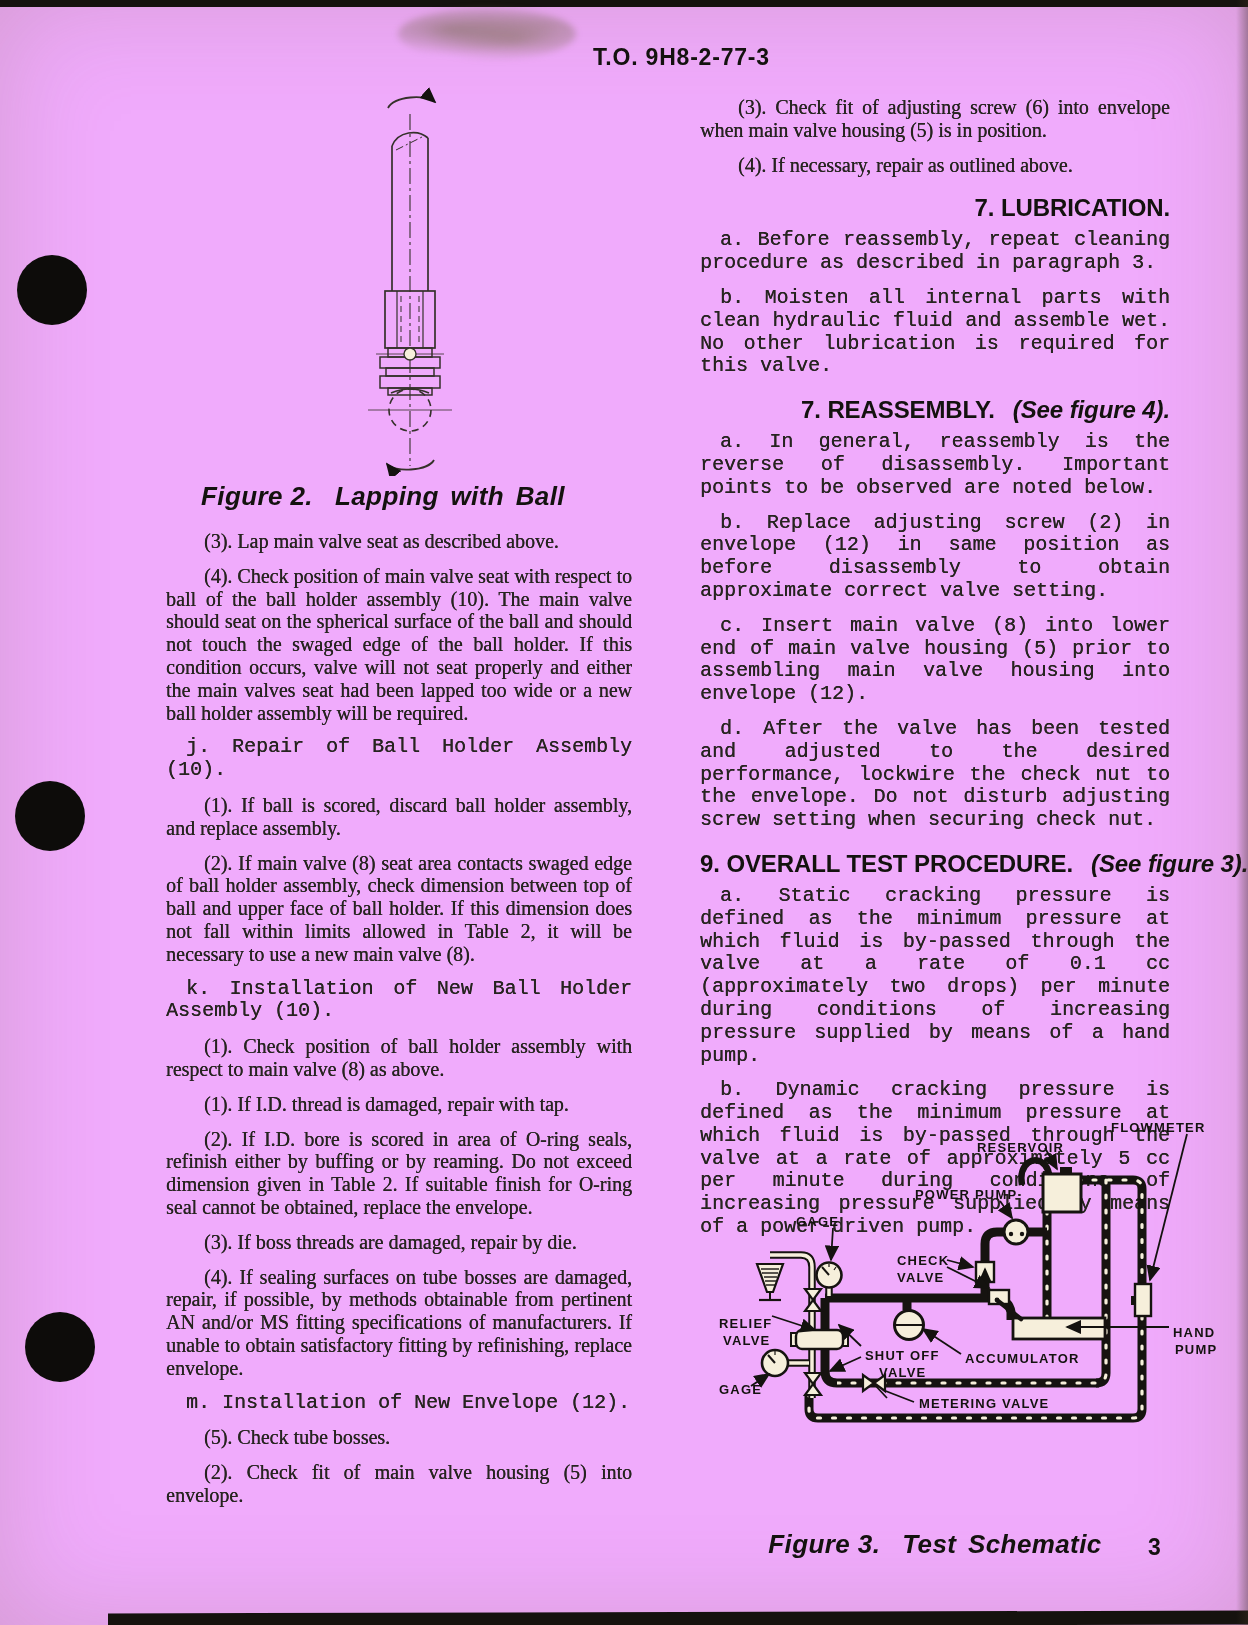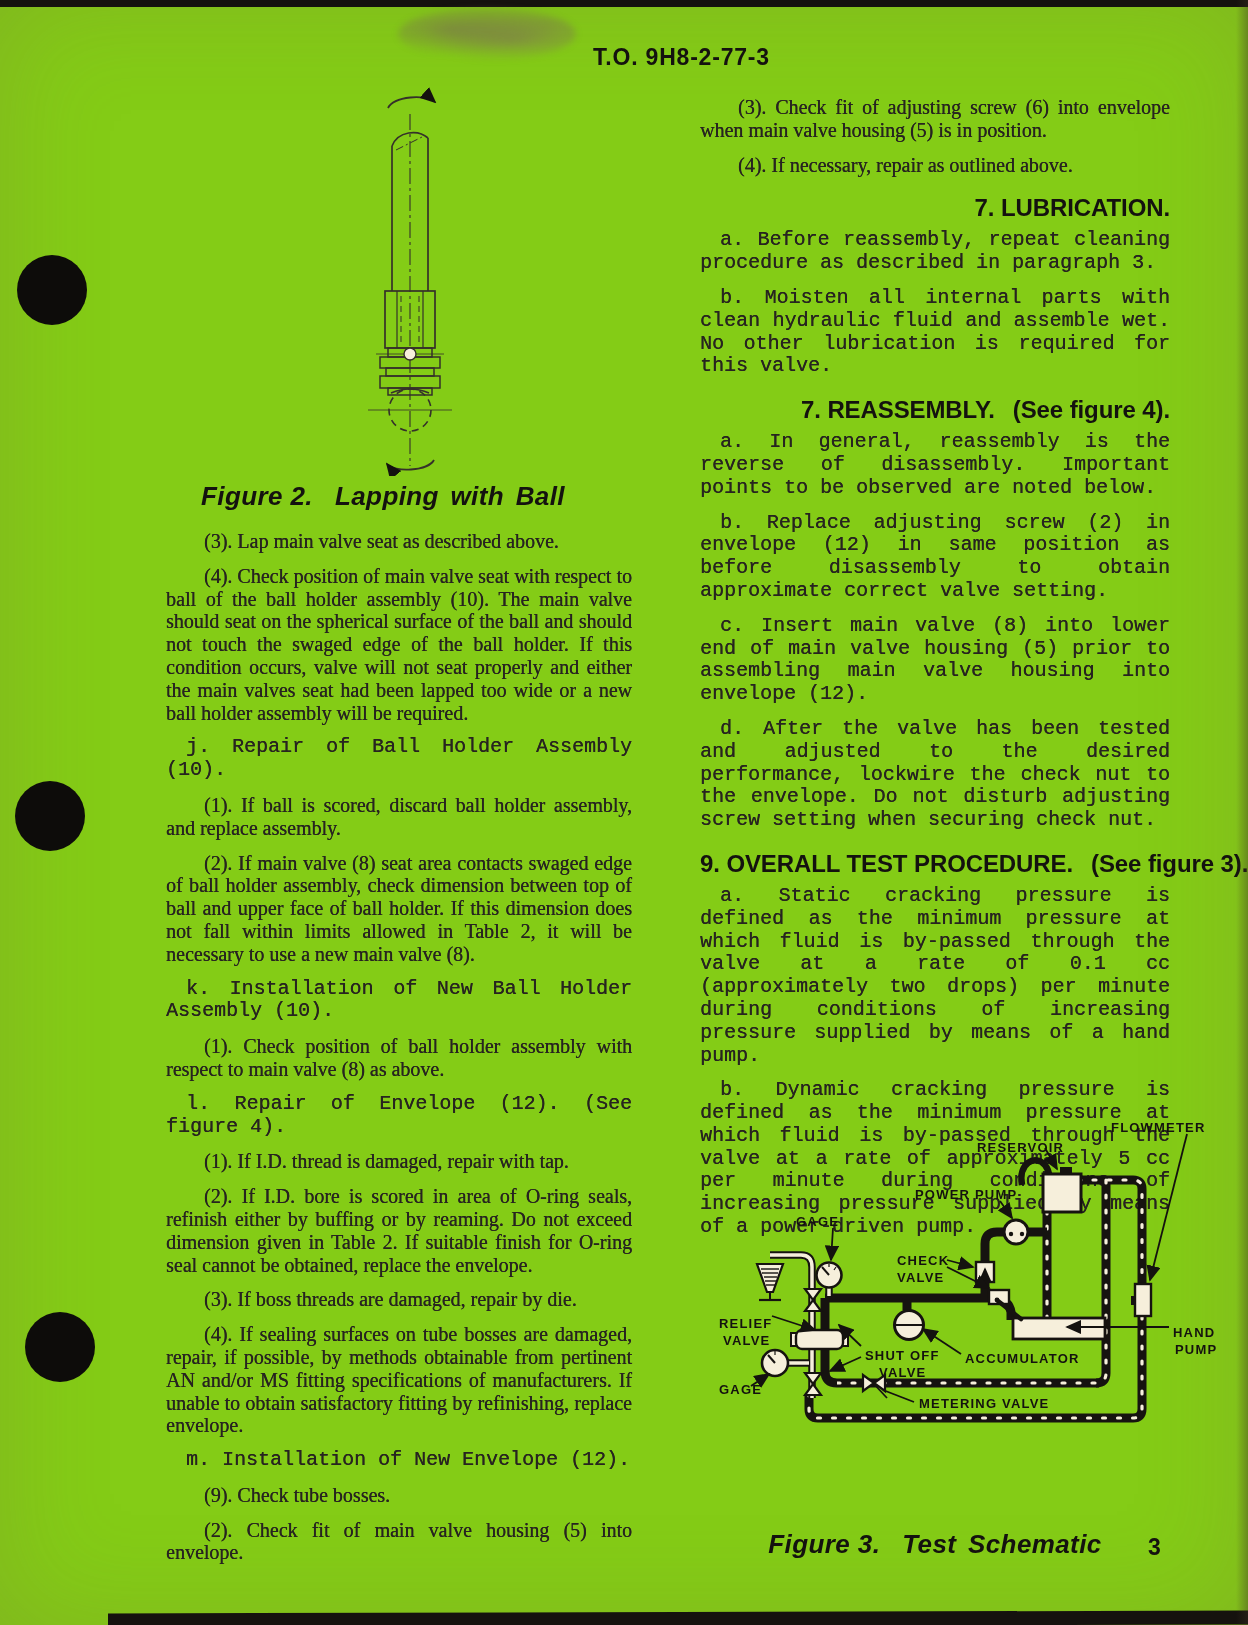--- a/index.html
+++ b/index.html
@@ -1,18 +1,18 @@
 <!DOCTYPE html>
 <html><head>
 <meta charset="utf-8">
 <style>
   html,body{margin:0;padding:0;background:#888;}
   .page{
     position:relative;width:1248px;height:1625px;overflow:hidden;
-    background:#84cc16;
+    background:#f0abfc;
     font-family:"Liberation Serif",serif;color:#272420;
     box-shadow:inset 0 0 110px rgba(120,100,70,.22);
   }
   .edge-top{position:absolute;left:0;top:0;width:100%;height:7px;background:#15120e;}
   .edge-bottom{position:absolute;left:108px;top:1612px;width:1148px;height:14px;background:#15120e;transform:rotate(-.15deg);}
   .edge-right{position:absolute;right:0;top:0;width:12px;height:100%;
     background:linear-gradient(to right,rgba(60,50,35,0),rgba(60,50,35,.38));}
   .smudge{position:absolute;left:398px;top:8px;width:178px;height:52px;border-radius:50%;
     background:
       radial-gradient(ellipse at 30% 40%,rgba(120,104,82,.55),rgba(120,104,82,0) 60%),
@@ -29,21 +29,21 @@
     letter-spacing:.8px;color:#14120f;
   }
   .col{position:absolute;font-size:20px;line-height:22.8px;text-align:justify;
     text-shadow:.25px 0 0 currentColor;}
   .col p{margin:0 0 12px 0;}
   .ind-n{text-indent:38px;}
   .ind-a{text-indent:20px;font-family:Liberation Mono, monospace;}
   .sec{font-family:"Liberation Sans",sans-serif;font-weight:700;font-size:24px;line-height:24px;
     margin:20px 0 9px 0;color:#14120f;letter-spacing:-.1px;white-space:nowrap;text-shadow:none;
     text-align:right;}
-  .sec .h-ref{margin-left:18px;}
+  .sec .h-ref{margin-left:18px;font-style:italic;}
   .figcap{position:absolute;text-align:center;
     font-family:"Liberation Sans",sans-serif;font-weight:700;font-style:italic;font-size:26px;
     color:#14120f;letter-spacing:.4px;}
   .figcap .cap-title{margin-left:22px;word-spacing:4px;}
   .pageno{position:absolute;left:1148px;top:1534px;
     font-family:"Liberation Sans",sans-serif;font-weight:700;font-size:23px;color:#14120f;}
   .figsvg{position:absolute;}
   
   .ln{stroke:#35312a;fill:none;}
   .pipe{stroke:#161310;fill:none;stroke-linecap:butt;}
@@ -119,27 +119,26 @@
   </div>
 
   <div class="col" style="left:150px;top:530px;width:466px;margin-left:16px;">
     <p class="ind-n">(3). Lap main valve seat as described above.</p>
     <p class="ind-n">(4). Check position of main valve seat with respect to ball of the ball holder assembly (10). The main valve should seat on the spherical surface of the ball and should not touch the swaged edge of the ball holder. If this condition occurs, valve will not seat properly and either the main valves seat had been lapped too wide or a new ball holder assembly will be required.</p>
     <p class="ind-a">j. Repair of Ball Holder Assembly (10).</p>
     <p class="ind-n">(1). If ball is scored, discard ball holder assembly, and replace assembly.</p>
     <p class="ind-n">(2). If main valve (8) seat area contacts swaged edge of ball holder assembly, check dimension between top of ball and upper face of ball holder. If this dimension does not fall within limits allowed in Table 2, it will be necessary to use a new main valve (8).</p>
     <p class="ind-a">k. Installation of New Ball Holder Assembly (10).</p>
     <p class="ind-n">(1). Check position of ball holder assembly with respect to main valve (8) as above.</p>
-    <p class="ind-a">l. Repair of Envelope (12). (See figure 4).</p>
     <p class="ind-n">(1). If I.D. thread is damaged, repair with tap.</p>
     <p class="ind-n">(2). If I.D. bore is scored in area of O-ring seals, refinish either by buffing or by reaming. Do not exceed dimension given in Table 2. If suitable finish for O-ring seal cannot be obtained, replace the envelope.</p>
     <p class="ind-n">(3). If boss threads are damaged, repair by die.</p>
     <p class="ind-n">(4). If sealing surfaces on tube bosses are damaged, repair, if possible, by methods obtainable from pertinent AN and/or MS fitting specifications of manufacturers. If unable to obtain satisfactory fitting by refinishing, replace envelope.</p>
     <p class="ind-a">m. Installation of New Envelope (12).</p>
-    <p class="ind-n">(9). Check tube bosses.</p>
+    <p class="ind-n">(5). Check tube bosses.</p>
     <p class="ind-n">(2). Check fit of main valve housing (5) into envelope.</p>
   </div>
 
   <div class="col" style="left:700px;top:96px;width:470px;">
     <p class="ind-n">(3). Check fit of adjusting screw (6) into envelope when main valve housing (5) is in position.</p>
     <p class="ind-n">(4). If necessary, repair as outlined above.</p>
     <h2 class="sec"><span>7. LUBRICATION.</span></h2>
     <p class="ind-a">a. Before reassembly, repeat cleaning procedure as described in paragraph 3.</p>
     <p class="ind-a">b. Moisten all internal parts with clean hydraulic fluid and assemble wet. No other lubrication is required for this valve.</p>
     <h2 class="sec"><span>7. REASSEMBLY.</span><span class="h-ref">(See figure 4).</span></h2>

